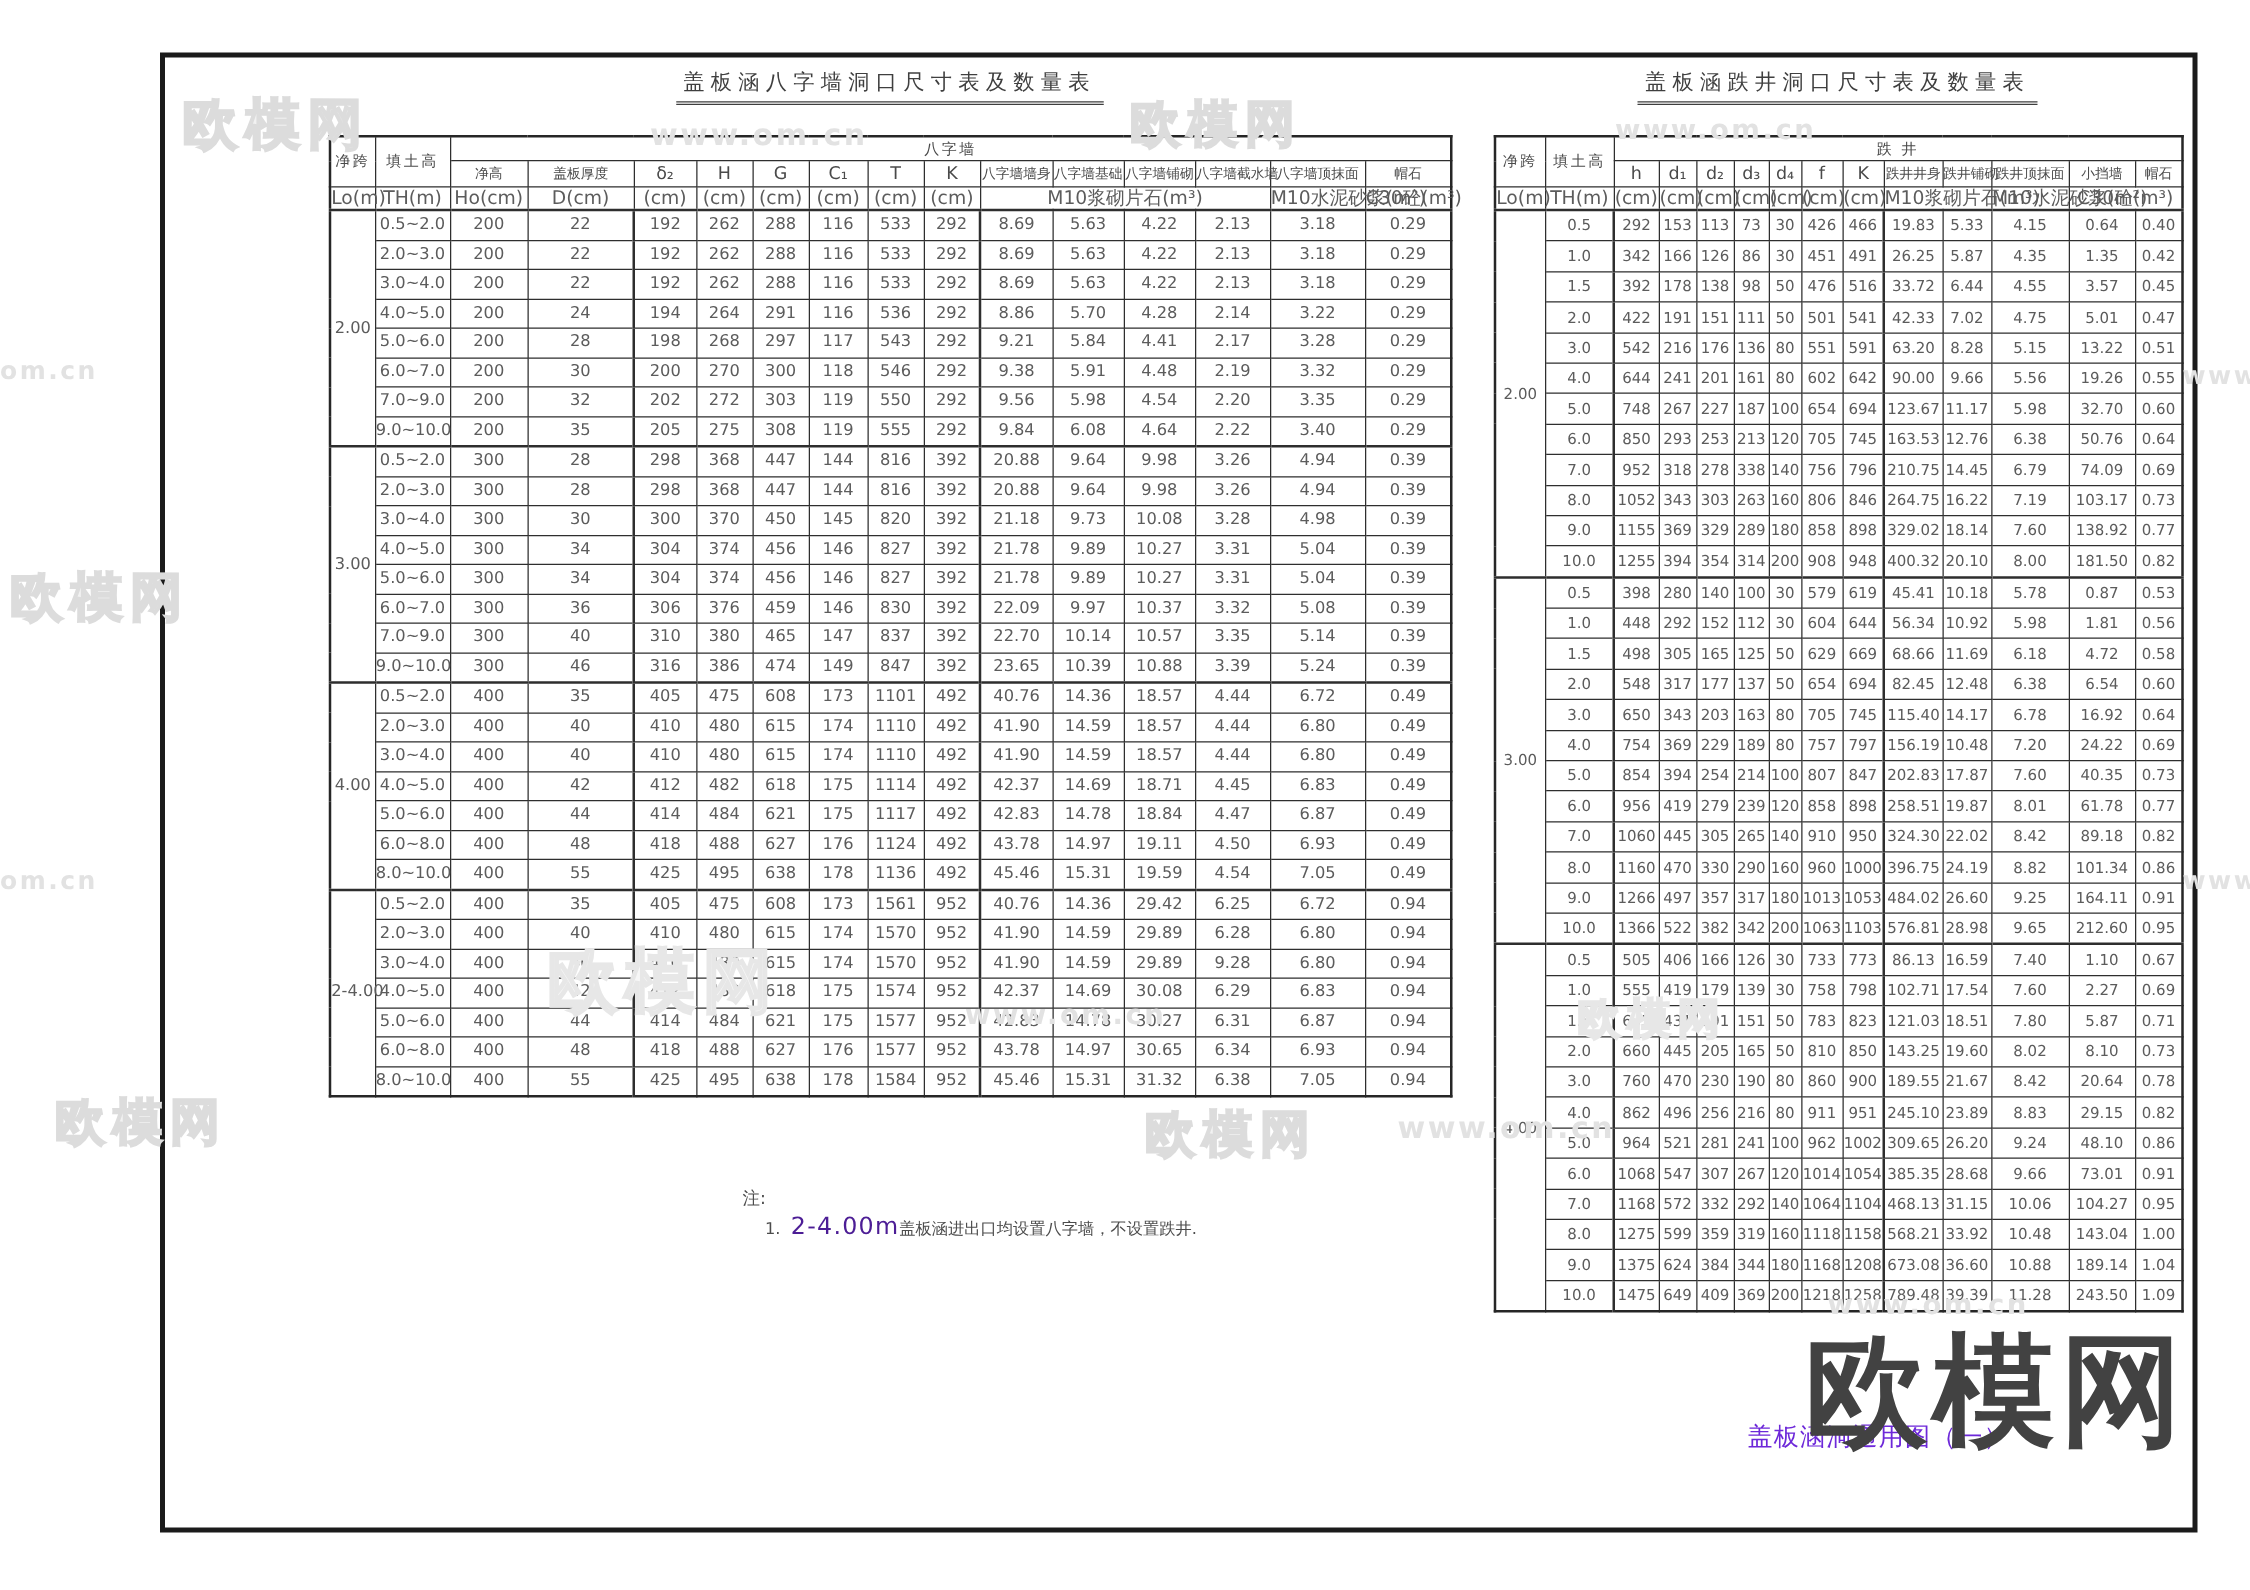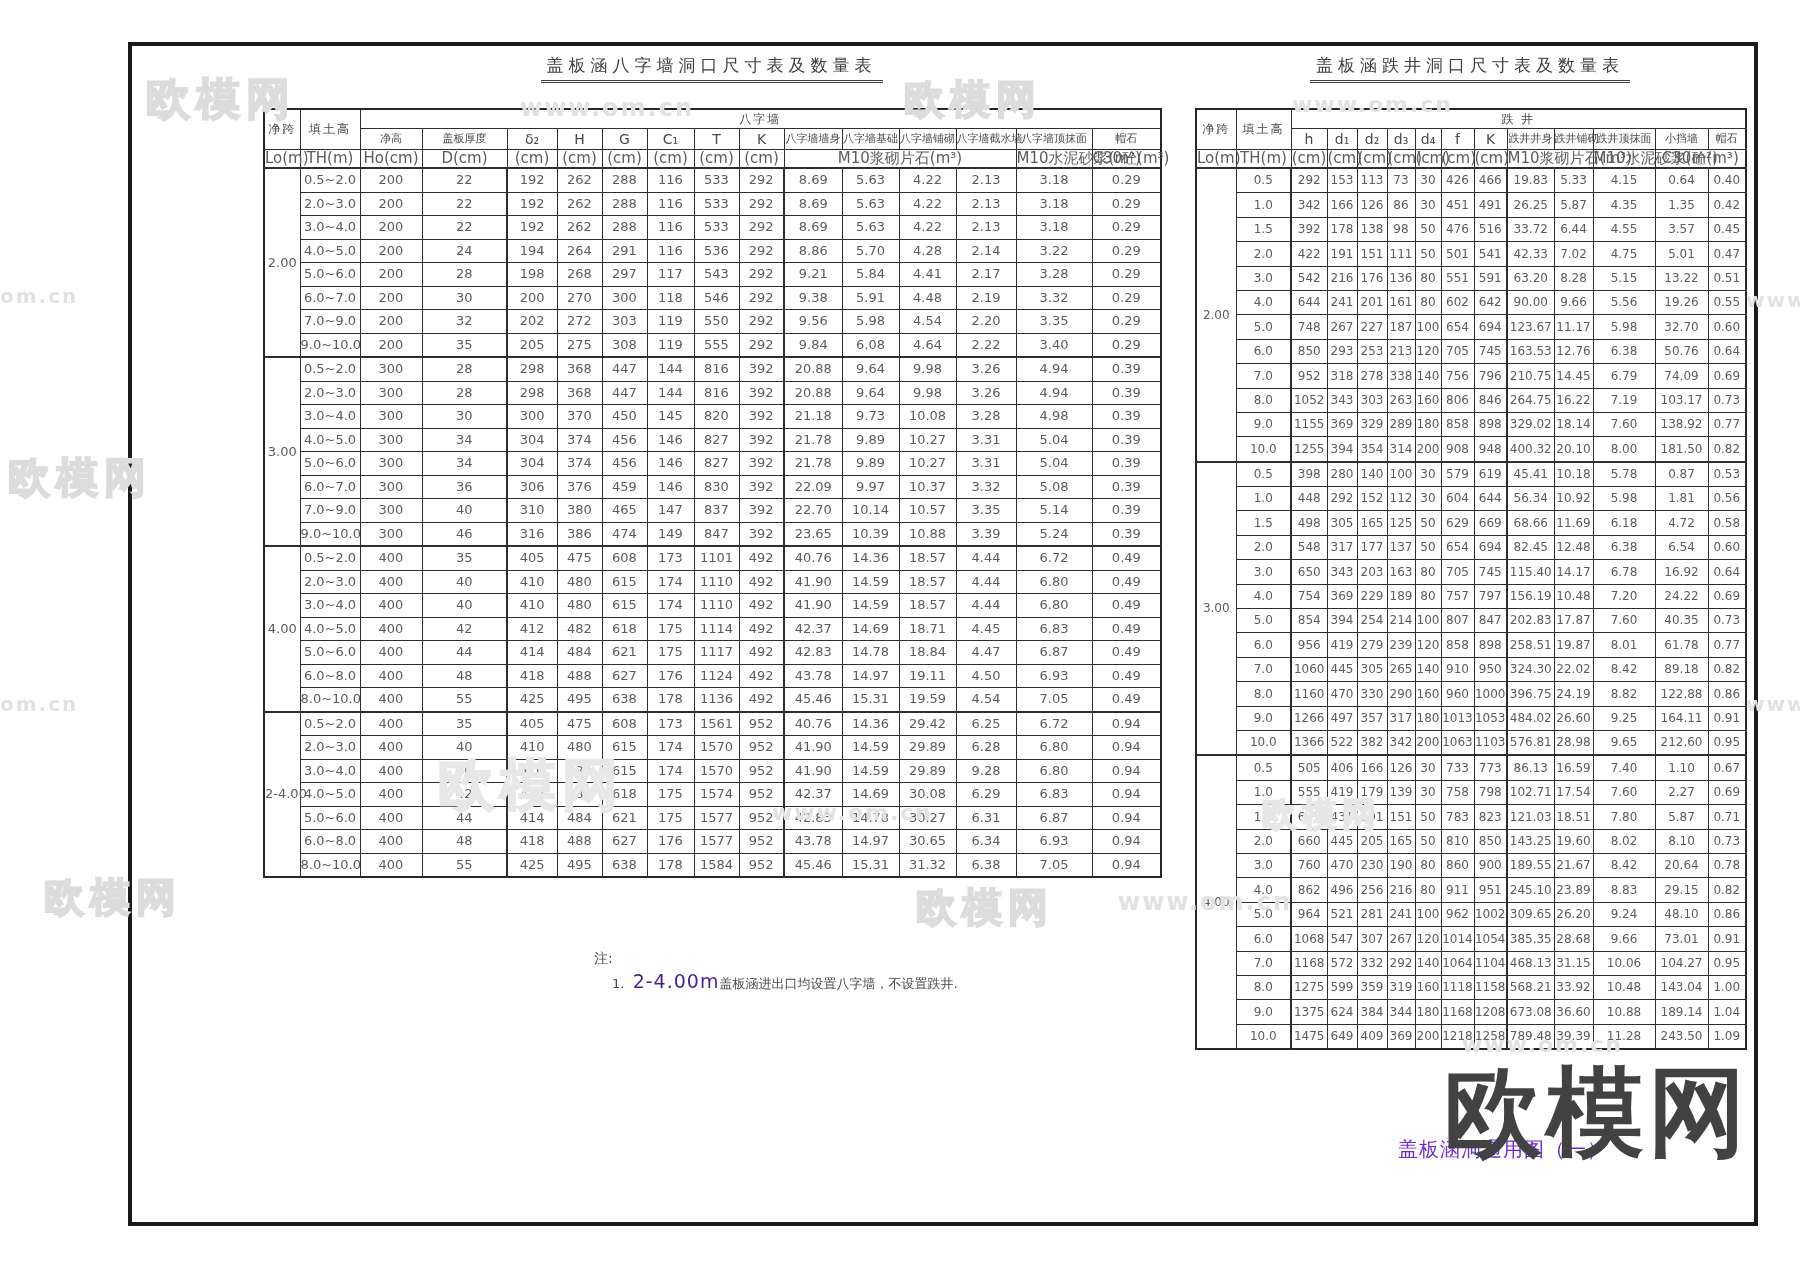--- a/index.html
+++ b/index.html
@@ -998,21 +998,21 @@
           <td>1160</td>
           <td>470</td>
           <td>330</td>
           <td>290</td>
           <td>160</td>
           <td>960</td>
           <td class="bR">1000</td>
           <td>396.75</td>
           <td>24.19</td>
           <td>8.82</td>
-          <td>122.88</td>
+          <td>101.34</td>
           <td>0.86</td>
         </tr>
         <tr>
           <td class="bR">9.0</td>
           <td>1266</td>
           <td>497</td>
           <td>357</td>
           <td>317</td>
           <td>180</td>
           <td>1013</td>

